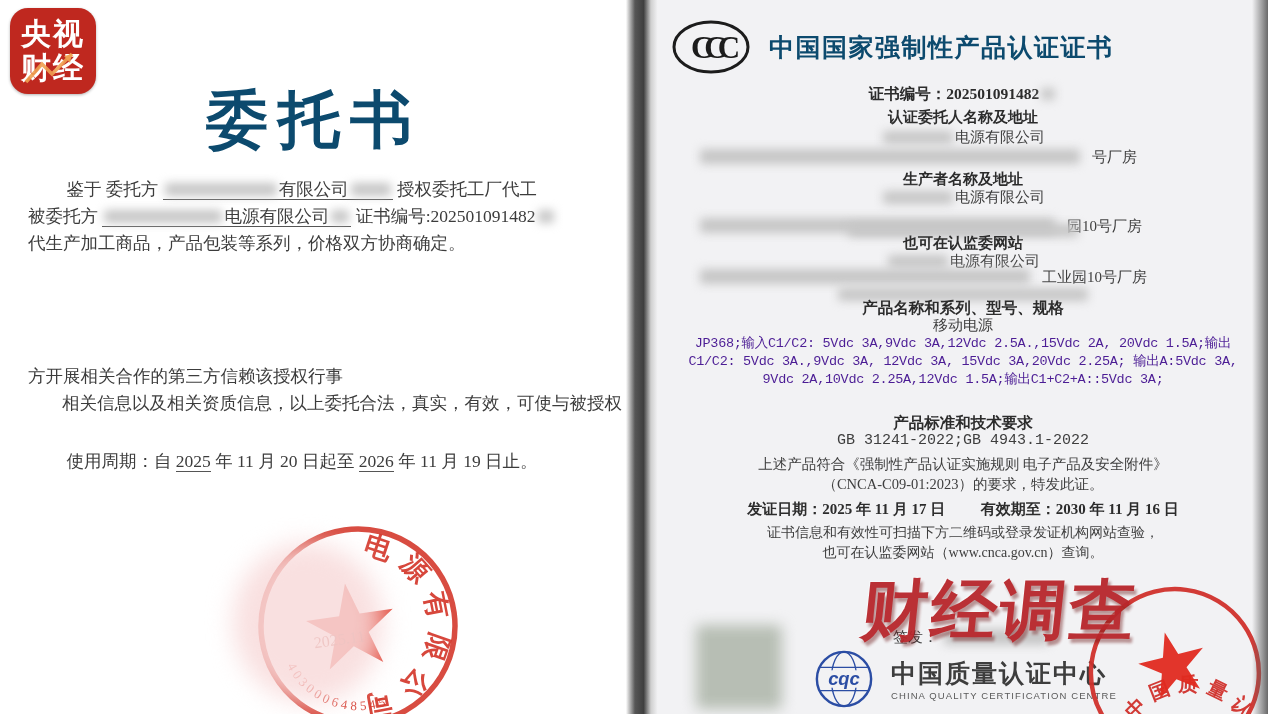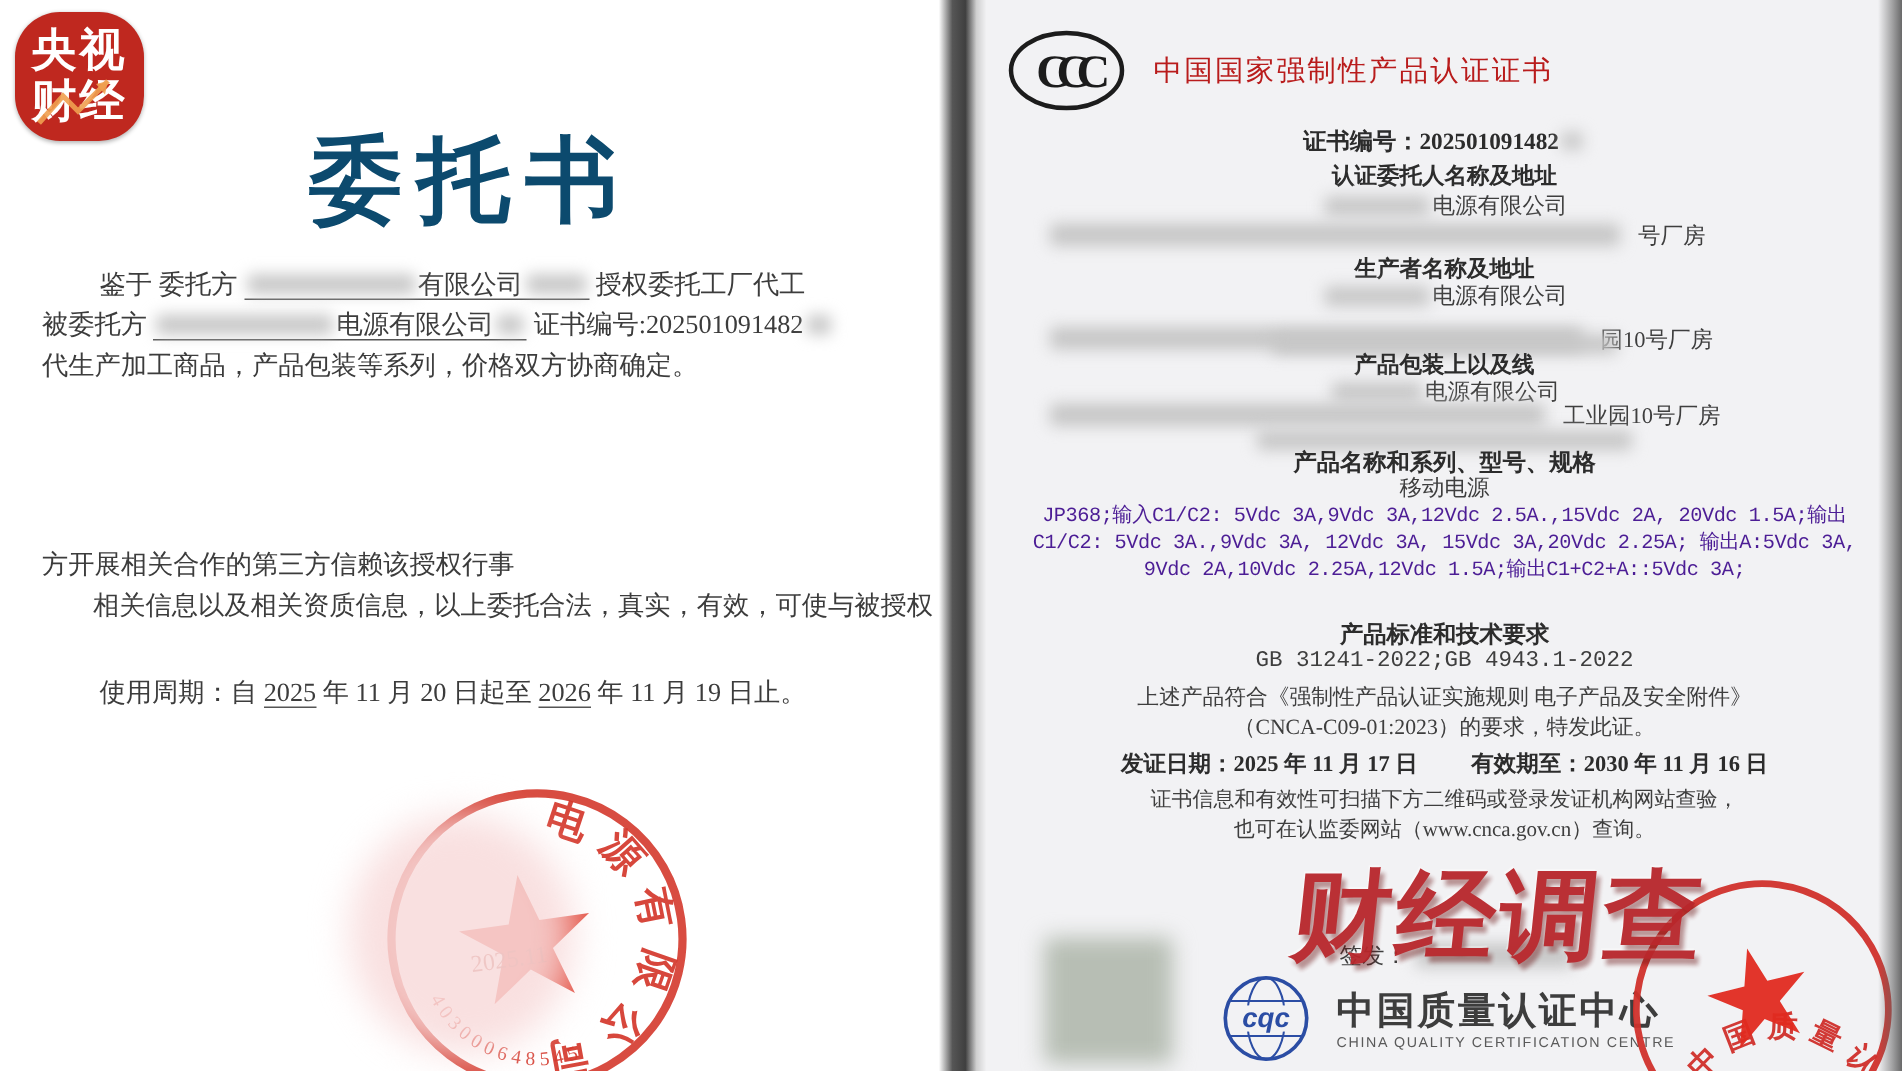--- a/index.html
+++ b/index.html
@@ -23,39 +23,39 @@
 
   
   .divider{position:absolute;left:626px;top:0;width:32px;height:714px;z-index:40;
            background:linear-gradient(to right,#fdfdfd 0%,#565656 28%,#3f3f3f 55%,#cfcfcf 78%,#f4f4f6 100%);}
   .photo-edge{position:absolute;right:0;top:0;width:16px;height:714px;z-index:60;
            background:linear-gradient(to right,rgba(110,110,110,0) 0%,rgba(95,95,95,.55) 60%,rgba(70,70,70,.8) 100%);}
 
   
   .doc-right{position:absolute;left:658px;top:0;width:610px;height:714px;background:#f2f2f4;overflow:hidden;}
   .rd-header{position:absolute;left:11px;top:18px;width:100%;display:flex;align-items:center;justify-content:flex-start;gap:16px;}
-  .rd-title{font-size:19px;font-weight:400;color:#b91c1c;letter-spacing:1.5px;}
+  .rd-title{font-size:25px;font-weight:700;color:#0c4a6e;letter-spacing:1.5px;}
   .rd-center{position:absolute;left:0;width:100%;text-align:center;color:#3e3e3e;}
   .rd-bold{font-weight:bold;color:#2c2c2c;}
   .addr-row{position:absolute;left:0;width:100%;display:flex;align-items:center;justify-content:flex-start;
             padding:0 40px;box-sizing:border-box;gap:10px;font-size:15px;color:#3e3e3e;}
   .spec{font-family:"Liberation Mono",monospace;font-size:13.5px;letter-spacing:-0.3px;color:#4c1d95;}
 
   .qr-blur{position:absolute;left:38px;top:625px;width:86px;height:84px;background:#b7beb4;filter:blur(7px);border-radius:4px;}
   .cqc-row{position:absolute;left:155px;top:648px;display:flex;align-items:center;gap:16px;}
   .cqc-names{text-align:left;}
   .cqc-cn{font-size:25px;font-weight:600;color:#3d3d3d;letter-spacing:2px;font-family:"Liberation Sans",sans-serif;}
   .cqc-en{font-size:9.5px;color:#5a5a5a;letter-spacing:1.1px;font-family:"Liberation Sans",sans-serif;}
 
   
   .watermark{position:absolute;left:862px;top:566px;z-index:50;font-family:"Liberation Sans",sans-serif;
              font-size:66px;font-weight:900;color:#b8262b;letter-spacing:3px;transform:skewX(-6deg);
              text-shadow:3px 4px 3px rgba(105,15,15,.45),-1px -1px 0 rgba(255,255,255,.35);opacity:.95;}
   .cctv-logo{position:absolute;left:10px;top:8px;width:86px;height:86px;z-index:70;background:#bf281f;
-             border-radius:30px;color:#fff;font-family:"Liberation Sans",sans-serif;font-weight:bold;
+             border-radius:18px;color:#fff;font-family:"Liberation Sans",sans-serif;font-weight:bold;
              display:flex;flex-direction:column;align-items:center;justify-content:center;line-height:1.15;
              font-size:30px;letter-spacing:2px;box-shadow:0 1px 3px rgba(0,0,0,.3);}
   .cctv-arrow{position:absolute;left:12px;top:40px;}
 </style>
 </head>
 <body>
 
 <div id="stage">
 
   <div class="doc-left">
@@ -139,21 +139,21 @@
     <div class="rd-center rd-bold" style="top:170px;font-size:15px;">生产者名称及地址</div>
     <div class="rd-center" style="top:188px;font-size:15px;">
       <span class="blur" style="width:70px;"></span><span>电源有限公司</span>
     </div>
     <div class="addr-row" style="top:217px;">
       <span class="blur" style="width:355px;height:15px;"></span>
       <span>园10号厂房</span>
     </div>
     <div class="rd-center" style="top:222px;"><span class="blur" style="width:230px;height:13px;"></span></div>
 
-    <div class="rd-center rd-bold" style="top:234px;font-size:15px;">产品包装上以及线</div>
+    <div class="rd-center rd-bold" style="top:234px;font-size:15px;">也可在认监委网站</div>
     <div class="rd-center" style="top:252px;font-size:15px;">
       <span class="blur" style="width:60px;"></span><span>电源有限公司</span>
     </div>
     <div class="addr-row" style="top:268px;">
       <span class="blur" style="width:330px;height:15px;"></span>
       <span>工业园10号厂房</span>
     </div>
     <div class="rd-center" style="top:286px;"><span class="blur" style="width:250px;height:13px;"></span></div>
 
     <div class="rd-center rd-bold" style="top:298px;font-size:15.5px;">产品名称和系列、型号、规格</div>

